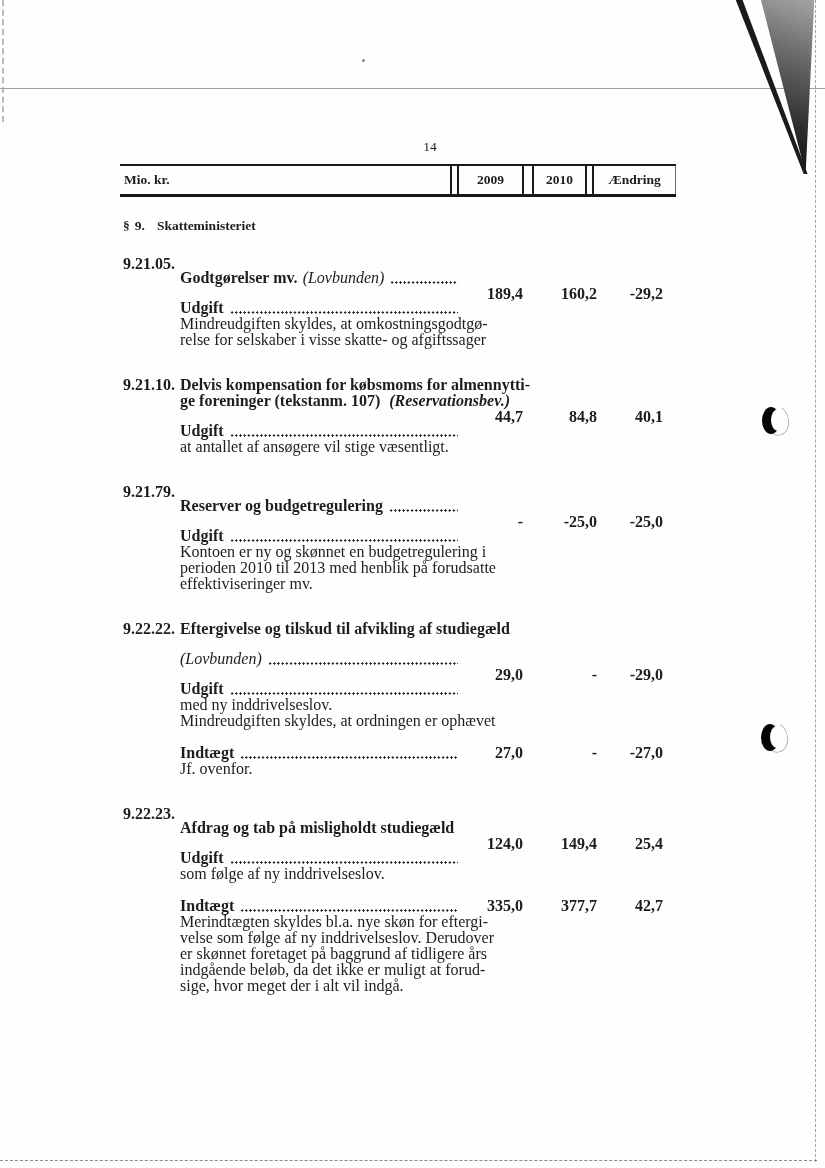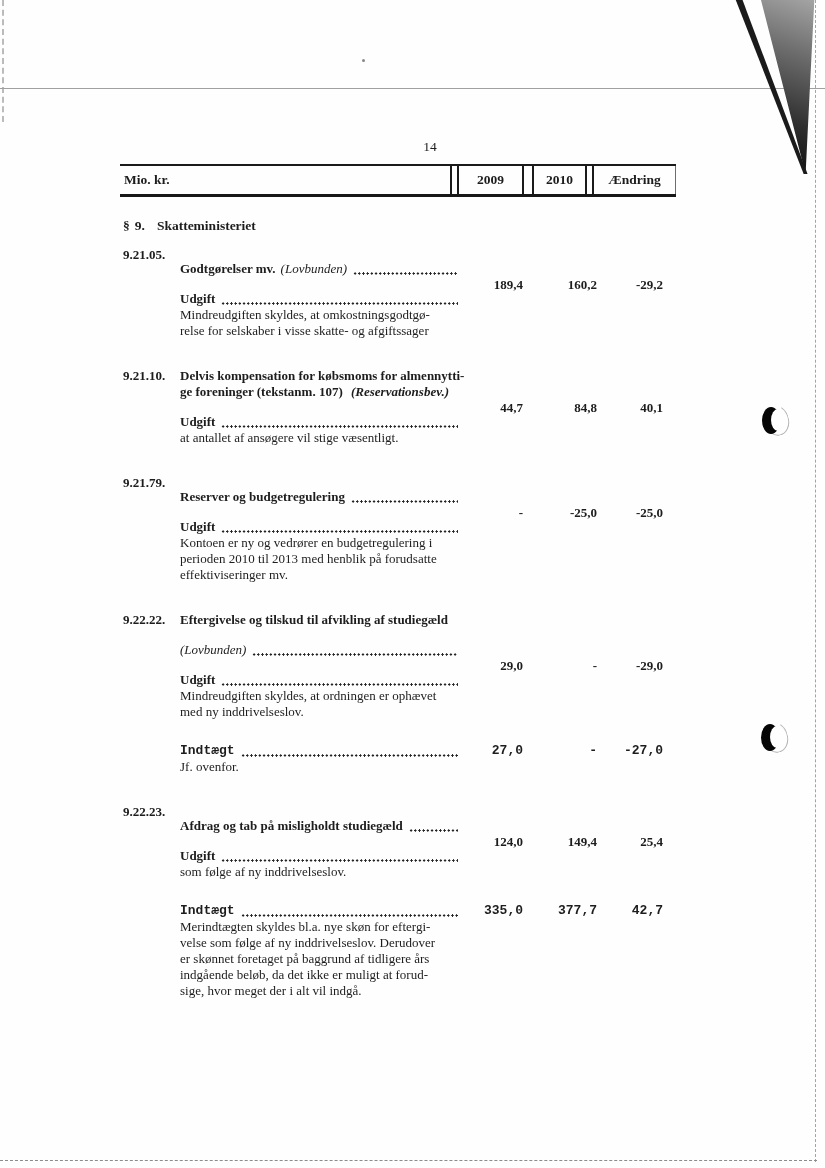--- a/index.html
+++ b/index.html
@@ -34,33 +34,33 @@
   .th{display:flex;align-items:center;box-sizing:border-box;height:100%;}
   .th-mio{width:332px;border-right:2px solid #1a1a1a;padding-left:4px;}
   .gap5{width:5px;} .gap8{width:8px;}
   .th-2009{width:67px;border-left:2px solid #1a1a1a;border-right:2px solid #1a1a1a;justify-content:center;}
   .th-2010{width:55px;border-left:2px solid #1a1a1a;border-right:2px solid #1a1a1a;justify-content:center;}
   .th-aend{flex:1;border-left:2px solid #1a1a1a;border-right:1px solid #6d6d6d;justify-content:center;}
   
   .section-title{position:absolute;left:123px;top:218px;font-weight:bold;font-size:13.5px;line-height:16px;display:flex;}
   .st-sign{margin-right:5px;} .st-num{margin-right:12px;}
   
-  .content{position:absolute;left:123px;top:247px;width:545px;font-size:13px;line-height:16px;}
+  .content{position:absolute;left:123px;top:256px;width:545px;font-size:16px;line-height:16px;}
   .item{display:grid;grid-template-columns:57px 281px 62px 74px 66px;margin-bottom:29px;}
   .c1{grid-column:1;font-weight:bold;white-space:nowrap;}
   .cm{grid-column:2;white-space:nowrap;}
   .n1{grid-column:3;} .n2{grid-column:4;} .n3{grid-column:5;}
   .num{text-align:right;font-weight:bold;white-space:nowrap;}
   .tb{font-weight:bold;}
   .tit{font-style:italic;margin-left:5px;}
   .titleline{display:flex;margin-top:14px;}
   .leader{flex:1;margin-left:6px;margin-right:3px;height:12px;align-self:flex-end;margin-bottom:2px;
     background-image:radial-gradient(circle,#232323 1.05px,rgba(0,0,0,0) 1.3px);
     background-size:4.2px 3px;background-repeat:repeat-x;background-position:left bottom;}
-  .mt{margin-top:23px;font-family:Liberation Mono, monospace;}
+  .mt{margin-top:16px;}
   .note .nl{white-space:nowrap;}
 </style>
 </head>
 <body>
 
 <div class="page">
 
   <div class="top-line"></div>
   <div class="bottom-line"></div>
   <div class="right-line"></div>
@@ -147,43 +147,43 @@
         <span class="leader"></span>
       </div>
       <div class="cm titleline">
         <span class="tb">Udgift</span>
         <span class="leader"></span>
       </div>
       <div class="n1 num">-</div>
       <div class="n2 num">-25,0</div>
       <div class="n3 num">-25,0</div>
       <div class="cm note">
-          <div class="nl">Kontoen er ny og vedrører en budgetregulering i</div>
+          <div class="nl">Kontoen er ny og skønnet en budgetregulering i</div>
           <div class="nl">perioden 2010 til 2013 med henblik på forudsatte</div>
           <div class="nl">effektiviseringer mv.</div>
         </div>
     </div>
 
     <div class="item">
       <div class="c1">9.22.22.</div>
       <div class="cm tb">Eftergivelse og tilskud til afvikling af studiegæld</div>
       <div class="cm titleline">
         <span class="tit" style="margin-left:0;">(Lovbunden)</span>
         <span class="leader"></span>
       </div>
       <div class="cm titleline">
         <span class="tb">Udgift</span>
         <span class="leader"></span>
       </div>
       <div class="n1 num">29,0</div>
       <div class="n2 num">-</div>
       <div class="n3 num">-29,0</div>
       <div class="cm note">
+          <div class="nl">med ny inddrivelseslov.</div>
           <div class="nl">Mindreudgiften skyldes, at ordningen er ophævet</div>
-          <div class="nl">med ny inddrivelseslov.</div>
         </div>
       <div class="cm titleline mt">
         <span class="tb">Indtægt</span>
         <span class="leader"></span>
       </div>
       <div class="n1 num mt">27,0</div>
       <div class="n2 num mt">-</div>
       <div class="n3 num mt">-27,0</div>
       <div class="cm note">
           <div class="nl">Jf. ovenfor.</div>

